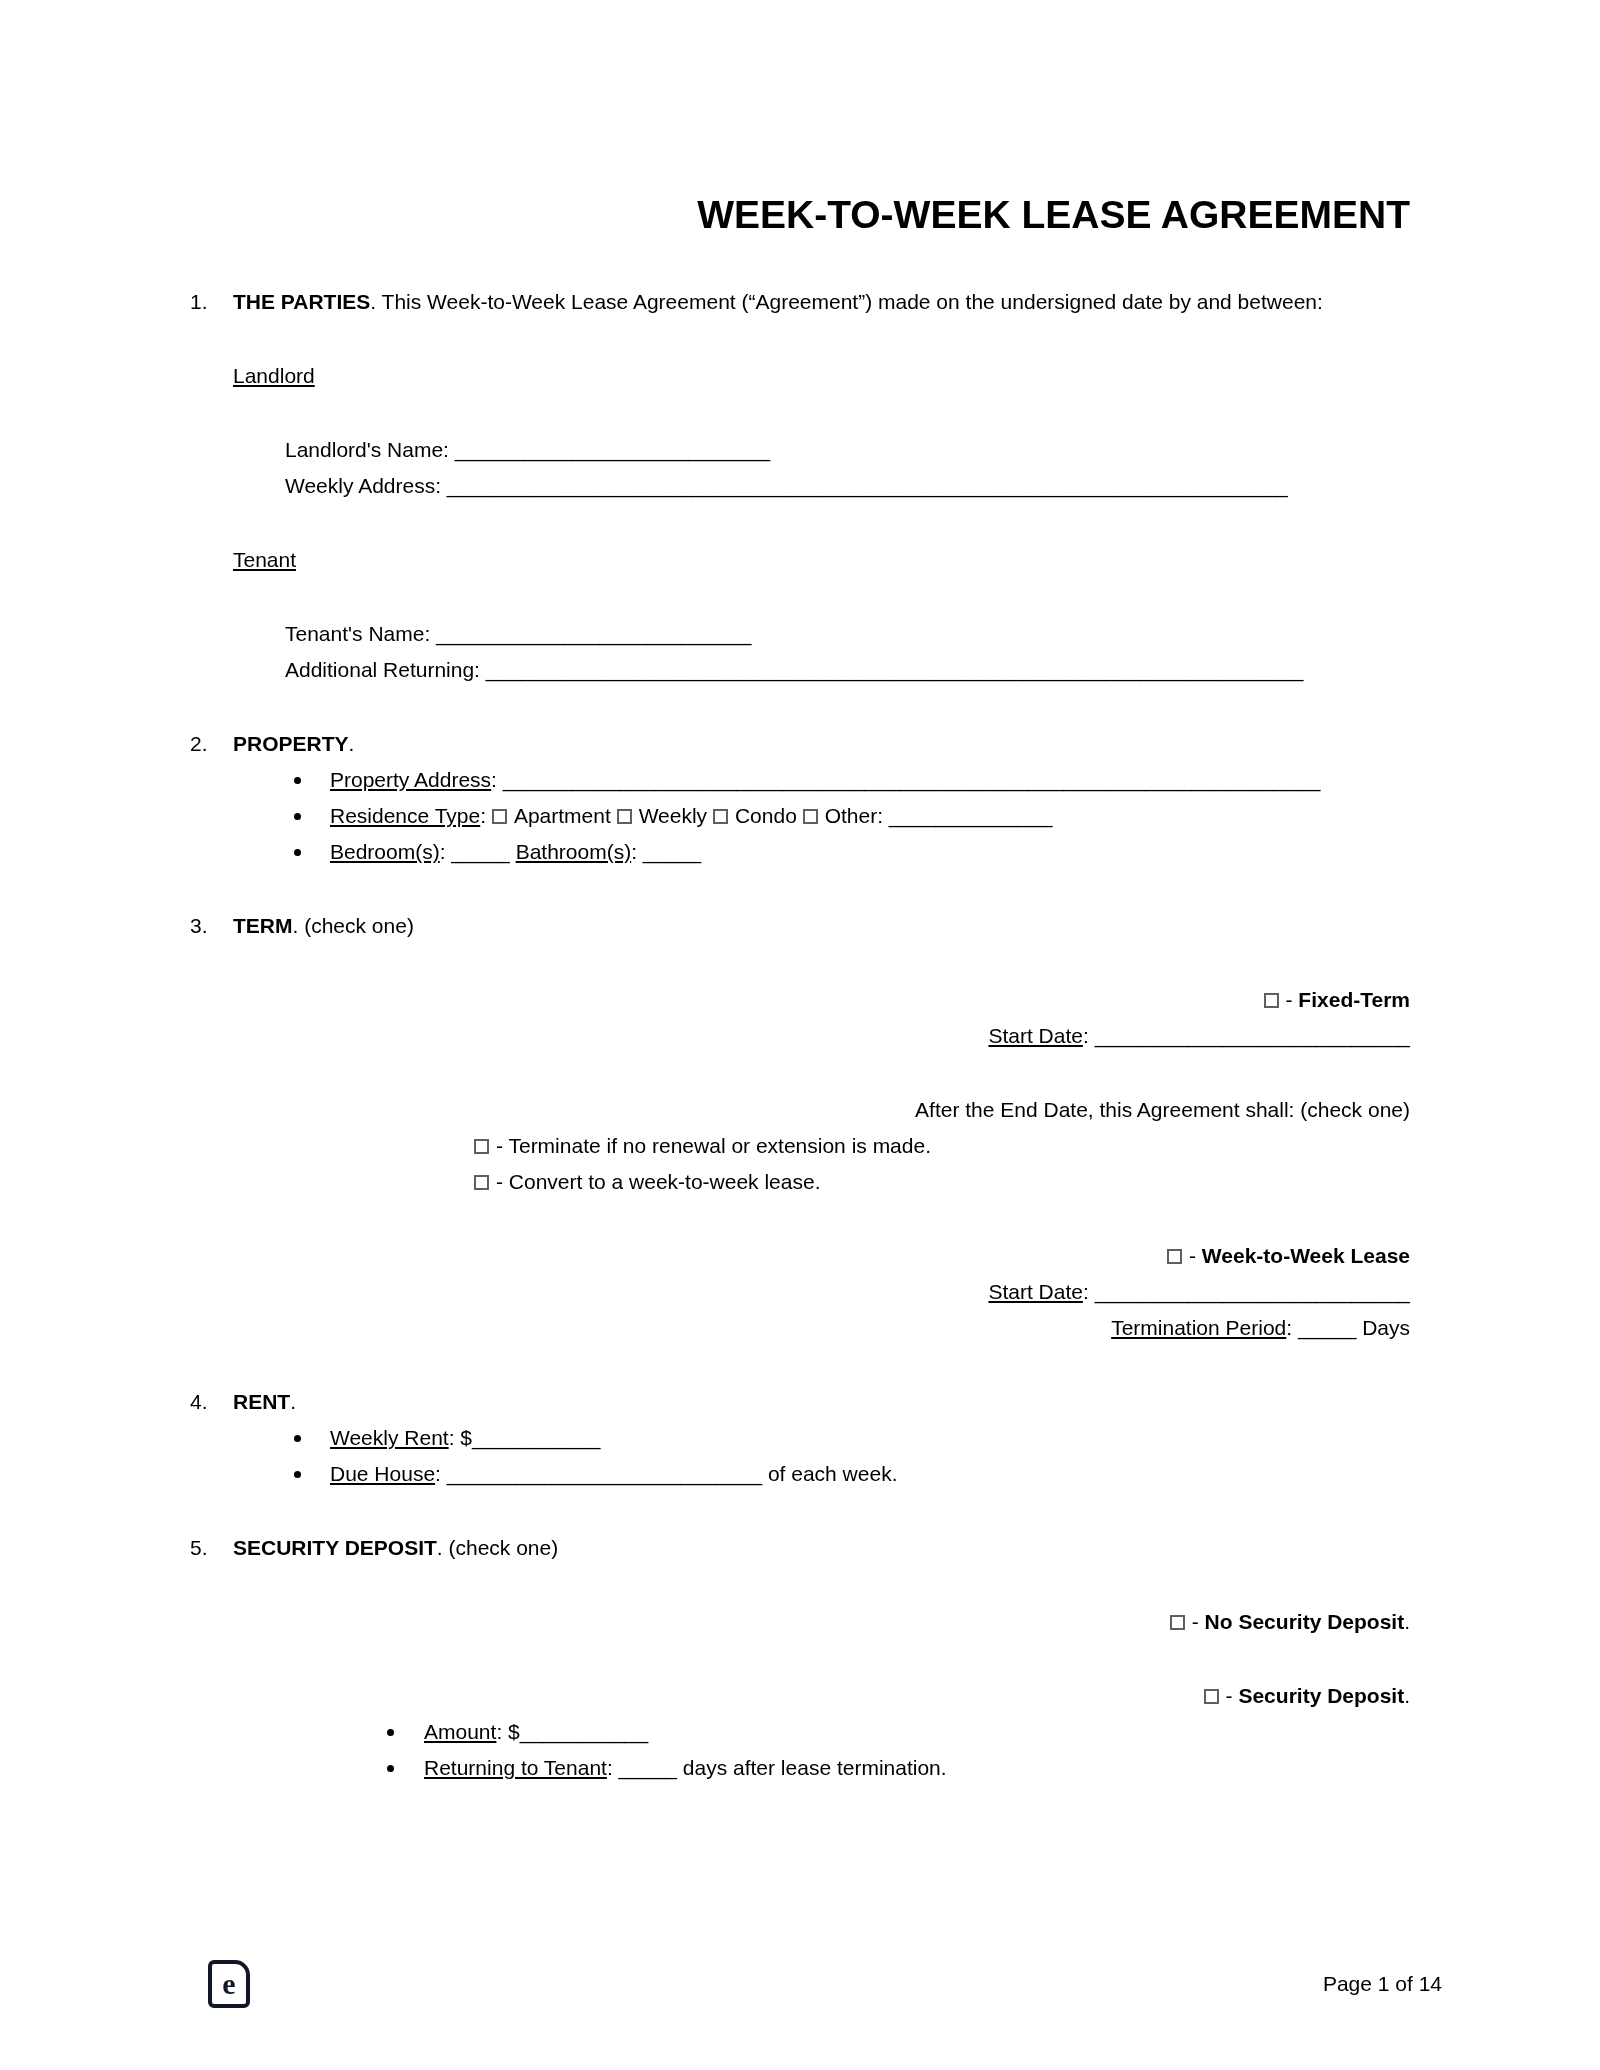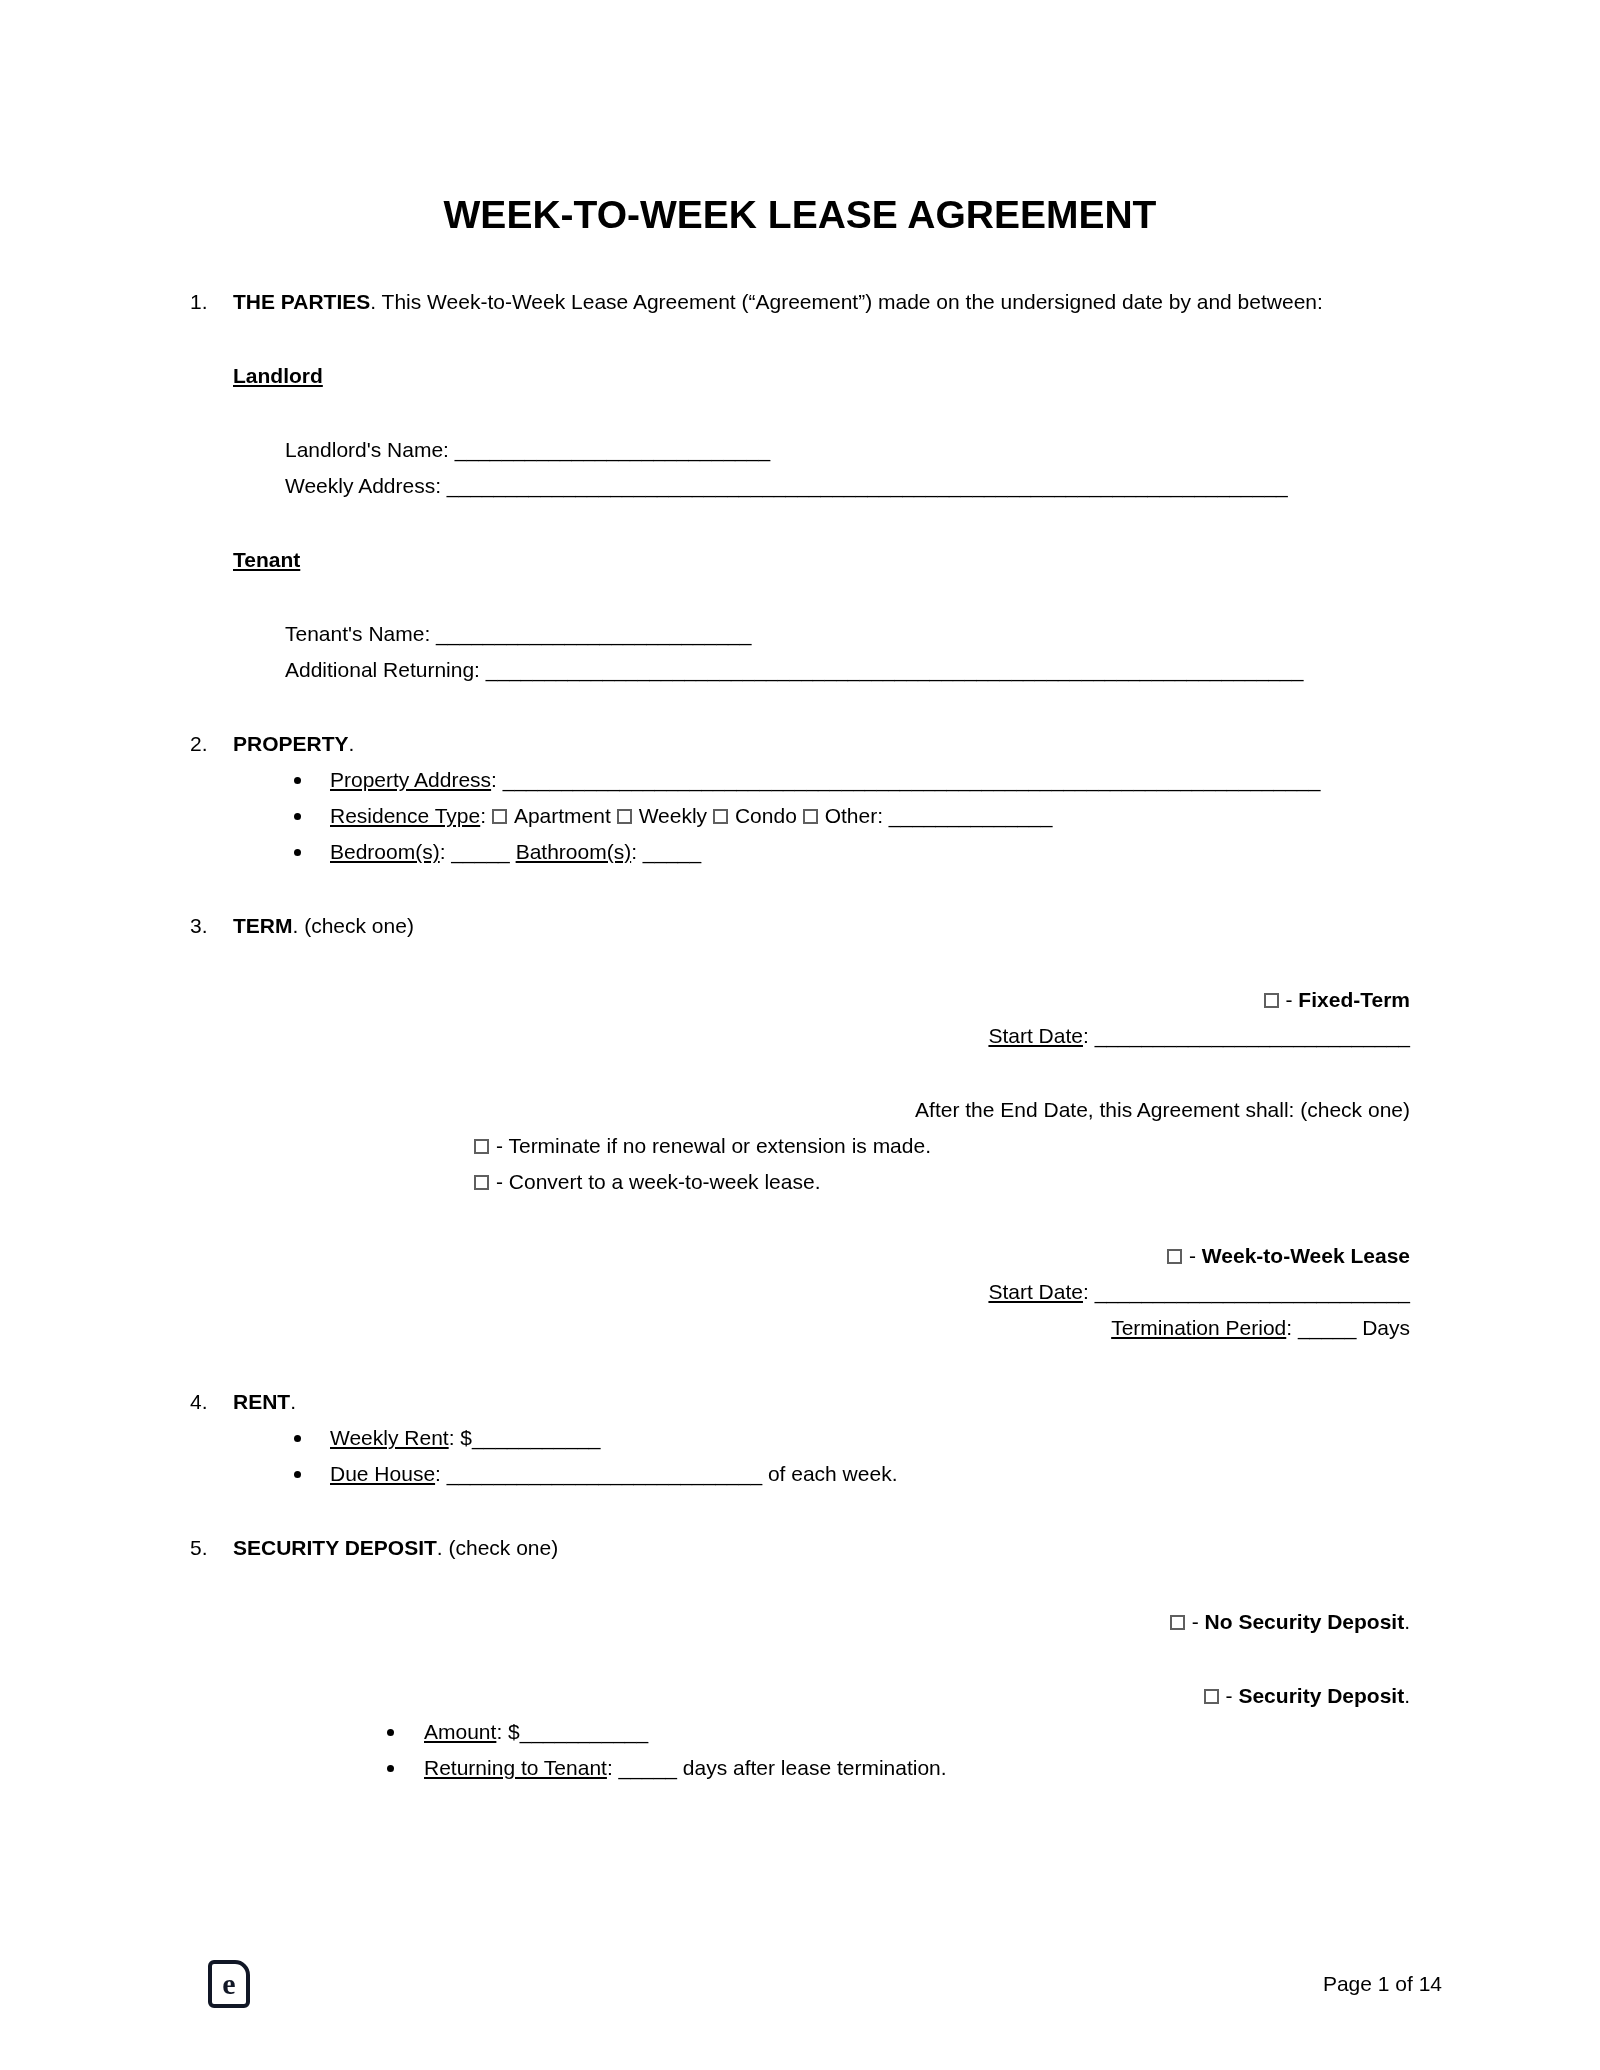--- a/index.html
+++ b/index.html
@@ -5,27 +5,27 @@
   * { margin:0; padding:0; box-sizing:border-box; }
   html, body { background:#ffffff; }
   .page {
     width:1600px; height:2070px; position:relative; overflow:hidden;
     background:#ffffff; color:#000000;
     font-family:"Liberation Sans", sans-serif;
     font-size:21px; line-height:36px;
   }
   .content { padding:0 190px; }
   h1.title {
-    text-align:center; font-size:39px; line-height:46px; font-weight:700;
+    text-align:right; font-size:39px; line-height:46px; font-weight:700;
     padding-top:192px; margin-bottom:46px;
   }
   .row { position:relative; }
   .num { position:absolute; left:0; top:0; }
   .sec-head { padding-left:43px; }
-  .ind-a { padding-left:43px;font-weight:bold; }
+  .ind-a { padding-left:43px; }
   .ind-b { padding-left:95px; }
   .ind-c { padding-left:188px;text-align:right; }
   .brow  { padding-left:140px; }
   .brow  > .dot { left:104px; }
   .brow2 { padding-left:234px; }
   .brow2 > .dot { left:197px; }
   .dot {
     position:absolute; top:15px; width:7px; height:7px;
     border-radius:50%; background:#000;
   }

